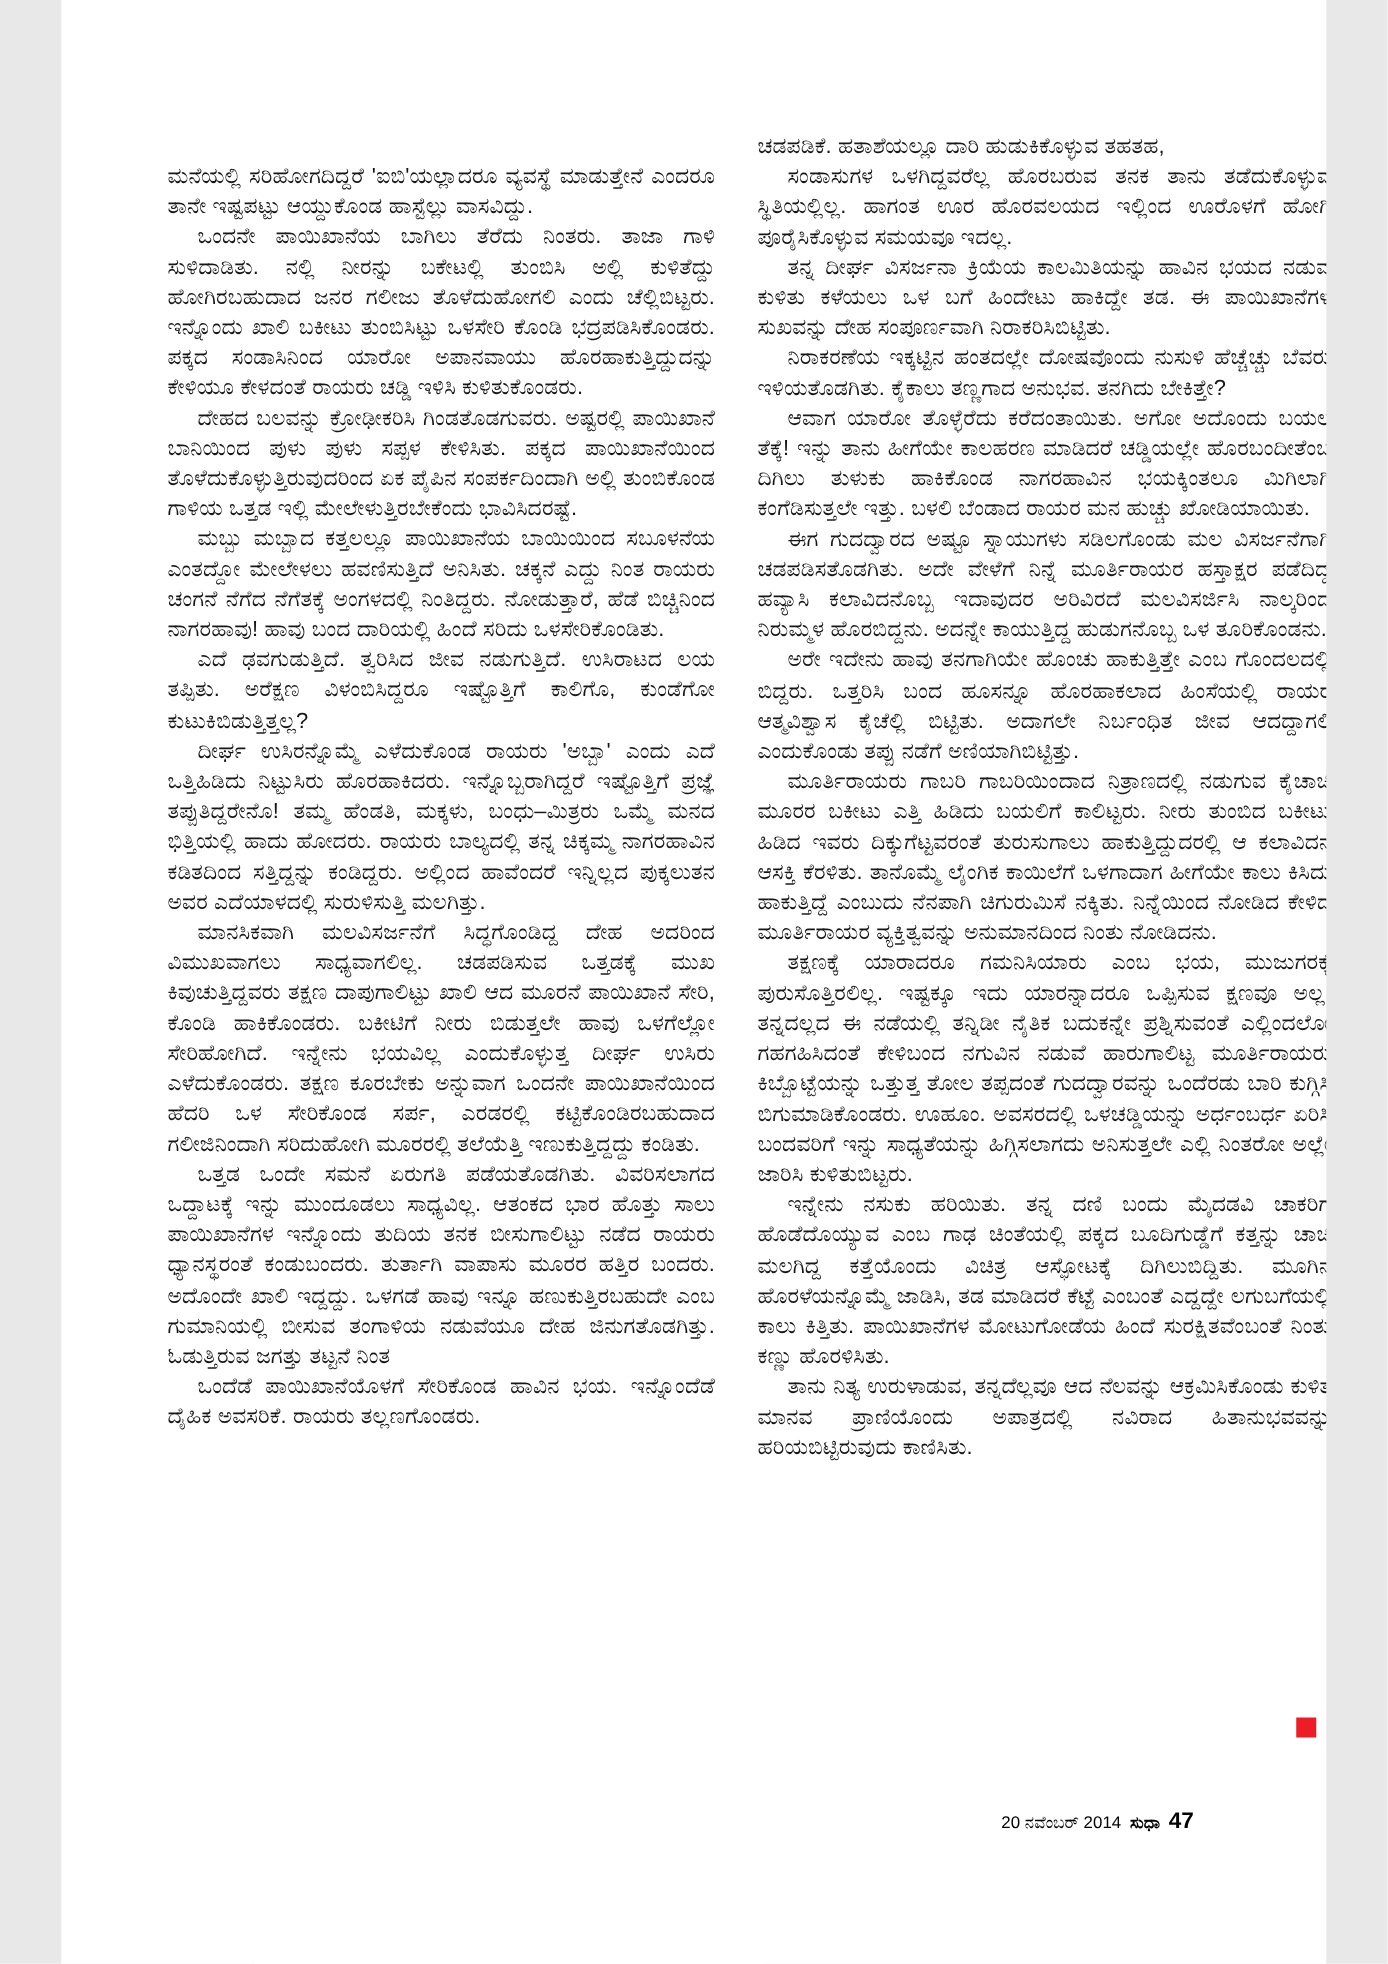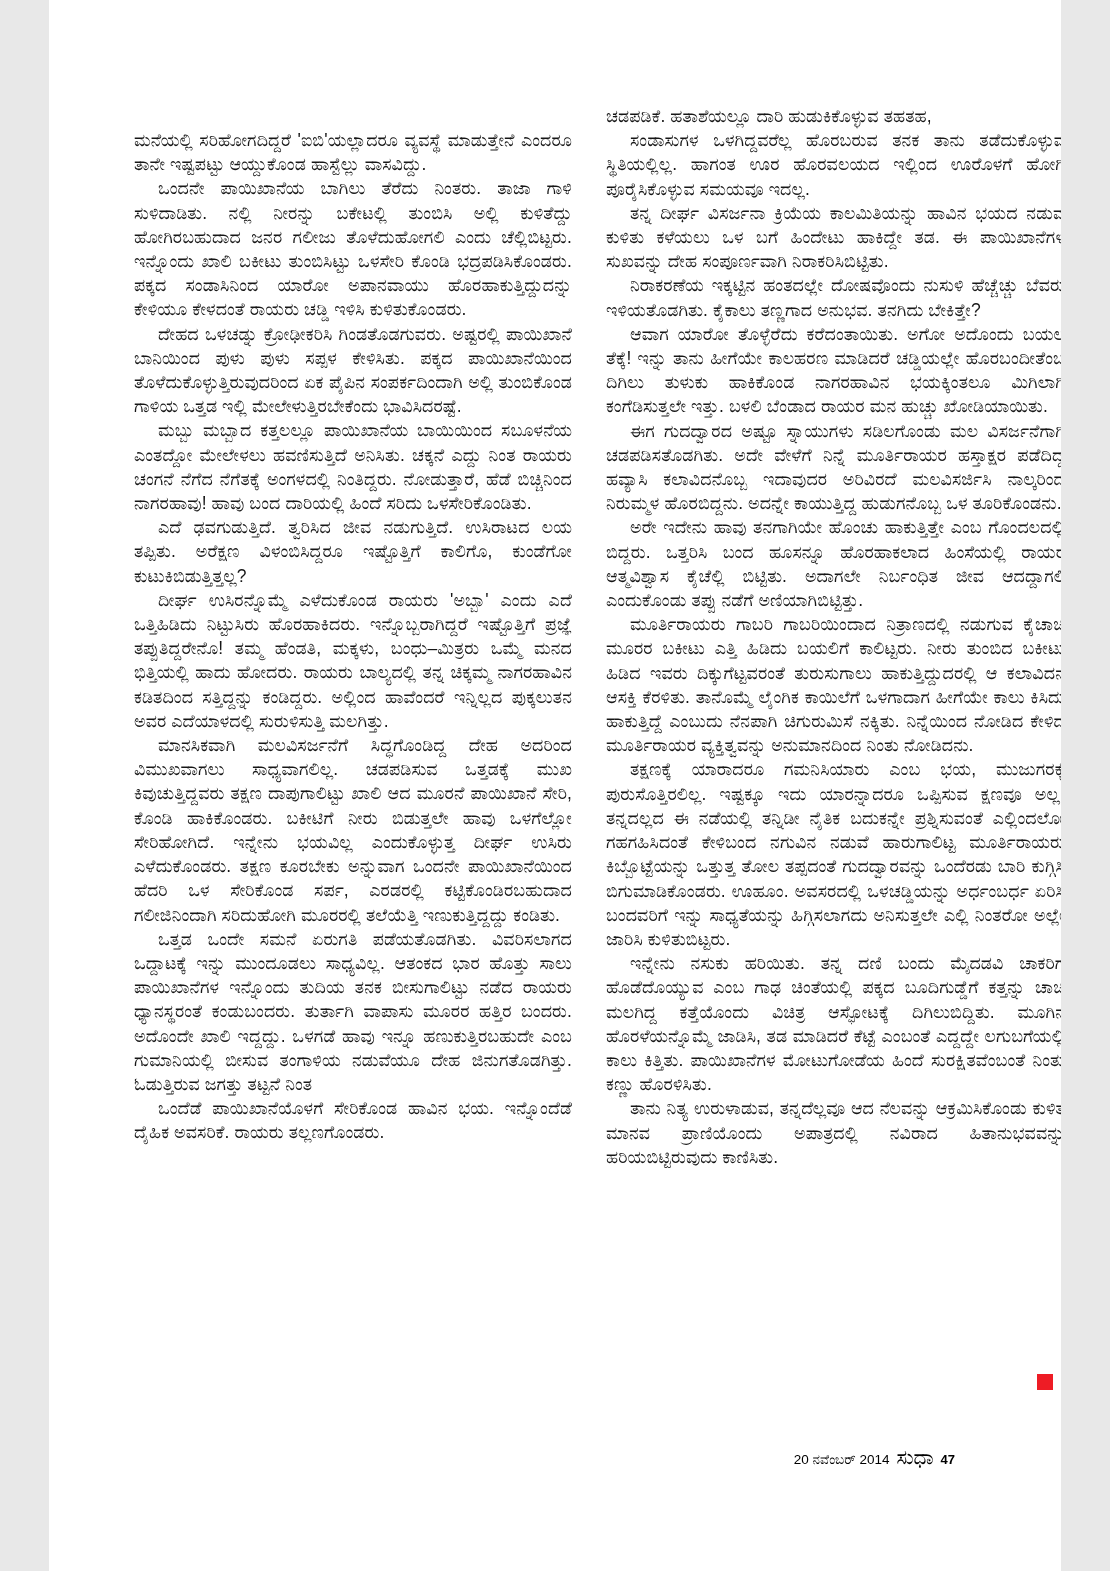--- a/index.html
+++ b/index.html
@@ -37,31 +37,31 @@
     position: absolute;
     right: 106px;
     top: 1446px;
     font-size: 13.5px;
     color: #000000;
     white-space: nowrap;
     display: flex;
     align-items: baseline;
     gap: 7px;
   }
-  .footer .mag  { font-weight: normal; font-size: 20px; }
-  .footer .pagenum { font-weight: bold; font-size: 13px; }
+  .footer .mag  { font-weight: bold; font-size: 13px; }
+  .footer .pagenum { font-weight: bold; font-size: 18px; }
 </style>
 </head>
 <body>
 
 <div class="page">
   <div class="column column-left" id="col-left">
       <p class="para">ಮನೆಯಲ್ಲಿ ಸರಿಹೋಗದಿದ್ದರೆ 'ಐಬಿ'ಯಲ್ಲಾದರೂ ವ್ಯವಸ್ಥೆ ಮಾಡುತ್ತೇನೆ ಎಂದರೂ ತಾನೇ ಇಷ್ಟಪಟ್ಟು ಆಯ್ದುಕೊಂಡ ಹಾಸ್ಟೆಲ್ಲು ವಾಸವಿದ್ದು.</p>
       <p class="para indent">ಒಂದನೇ ಪಾಯಿಖಾನೆಯ ಬಾಗಿಲು ತೆರೆದು ನಿಂತರು. ತಾಜಾ ಗಾಳಿ ಸುಳಿದಾಡಿತು. ನಲ್ಲಿ ನೀರನ್ನು ಬಕೇಟಲ್ಲಿ ತುಂಬಿಸಿ ಅಲ್ಲಿ ಕುಳಿತೆದ್ದು ಹೋಗಿರಬಹುದಾದ ಜನರ ಗಲೀಜು ತೊಳೆದುಹೋಗಲಿ ಎಂದು ಚೆಲ್ಲಿಬಿಟ್ಟರು. ಇನ್ನೊಂದು ಖಾಲಿ ಬಕೀಟು ತುಂಬಿಸಿಟ್ಟು ಒಳಸೇರಿ ಕೊಂಡಿ ಭದ್ರಪಡಿಸಿಕೊಂಡರು. ಪಕ್ಕದ ಸಂಡಾಸಿನಿಂದ ಯಾರೋ ಅಪಾನವಾಯು ಹೊರಹಾಕುತ್ತಿದ್ದುದನ್ನು ಕೇಳಿಯೂ ಕೇಳದಂತೆ ರಾಯರು ಚಡ್ಡಿ ಇಳಿಸಿ ಕುಳಿತುಕೊಂಡರು.</p>
-      <p class="para indent">ದೇಹದ ಒಳಚಡ್ನು ಕ್ರೋಢೀಕರಿಸಿ ಗಿಂಡತೊಡಗುವರು. ಅಷ್ಟರಲ್ಲಿ ಪಾಯಿಖಾನೆ ಬಾನಿಯಿಂದ ಪುಳು ಪುಳು ಸಪ್ಪಳ ಕೇಳಿಸಿತು. ಪಕ್ಕದ ಪಾಯಿಖಾನೆಯಿಂದ ತೊಳೆದುಕೊಳ್ಳುತ್ತಿರುವುದರಿಂದ ಏಕ ಪೈಪಿನ ಸಂಪರ್ಕದಿಂದಾಗಿ ಅಲ್ಲಿ ತುಂಬಿಕೊಂಡ ಗಾಳಿಯ ಒತ್ತಡ ಇಲ್ಲಿ ಮೇಲೇಳುತ್ತಿರಬೇಕೆಂದು ಭಾವಿಸಿದರಷ್ಟೆ.</p>
+      <p class="para indent">ದೇಹದ ಬಲವನ್ನು ಕ್ರೋಢೀಕರಿಸಿ ಗಿಂಡತೊಡಗುವರು. ಅಷ್ಟರಲ್ಲಿ ಪಾಯಿಖಾನೆ ಬಾನಿಯಿಂದ ಪುಳು ಪುಳು ಸಪ್ಪಳ ಕೇಳಿಸಿತು. ಪಕ್ಕದ ಪಾಯಿಖಾನೆಯಿಂದ ತೊಳೆದುಕೊಳ್ಳುತ್ತಿರುವುದರಿಂದ ಏಕ ಪೈಪಿನ ಸಂಪರ್ಕದಿಂದಾಗಿ ಅಲ್ಲಿ ತುಂಬಿಕೊಂಡ ಗಾಳಿಯ ಒತ್ತಡ ಇಲ್ಲಿ ಮೇಲೇಳುತ್ತಿರಬೇಕೆಂದು ಭಾವಿಸಿದರಷ್ಟೆ.</p>
       <p class="para indent">ಮಬ್ಬು ಮಬ್ಬಾದ ಕತ್ತಲಲ್ಲೂ ಪಾಯಿಖಾನೆಯ ಬಾಯಿಯಿಂದ ಸಬೂಳನೆಯ ಎಂತದ್ದೋ ಮೇಲೇಳಲು ಹವಣಿಸುತ್ತಿದೆ ಅನಿಸಿತು. ಚಕ್ಕನೆ ಎದ್ದು ನಿಂತ ರಾಯರು ಚಂಗನೆ ನೆಗೆದ ನೆಗೆತಕ್ಕೆ ಅಂಗಳದಲ್ಲಿ ನಿಂತಿದ್ದರು. ನೋಡುತ್ತಾರೆ, ಹೆಡೆ ಬಿಚ್ಚಿನಿಂದ ನಾಗರಹಾವು! ಹಾವು ಬಂದ ದಾರಿಯಲ್ಲಿ ಹಿಂದೆ ಸರಿದು ಒಳಸೇರಿಕೊಂಡಿತು.</p>
       <p class="para indent">ಎದೆ ಢವಗುಡುತ್ತಿದೆ. ತ್ವರಿಸಿದ ಜೀವ ನಡುಗುತ್ತಿದೆ. ಉಸಿರಾಟದ ಲಯ ತಪ್ಪಿತು. ಅರೆಕ್ಷಣ ವಿಳಂಬಿಸಿದ್ದರೂ ಇಷ್ಟೊತ್ತಿಗೆ ಕಾಲಿಗೊ, ಕುಂಡೆಗೋ ಕುಟುಕಿಬಿಡುತ್ತಿತ್ತಲ್ಲ?</p>
       <p class="para indent">ದೀರ್ಘ ಉಸಿರನ್ನೊಮ್ಮೆ ಎಳೆದುಕೊಂಡ ರಾಯರು 'ಅಬ್ಬಾ' ಎಂದು ಎದೆ ಒತ್ತಿಹಿಡಿದು ನಿಟ್ಟುಸಿರು ಹೊರಹಾಕಿದರು. ಇನ್ನೊಬ್ಬರಾಗಿದ್ದರೆ ಇಷ್ಟೊತ್ತಿಗೆ ಪ್ರಜ್ಞೆ ತಪ್ಪುತಿದ್ದರೇನೊ! ತಮ್ಮ ಹೆಂಡತಿ, ಮಕ್ಕಳು, ಬಂಧು–ಮಿತ್ರರು ಒಮ್ಮೆ ಮನದ ಭಿತ್ತಿಯಲ್ಲಿ ಹಾದು ಹೋದರು. ರಾಯರು ಬಾಲ್ಯದಲ್ಲಿ ತನ್ನ ಚಿಕ್ಕಮ್ಮ ನಾಗರಹಾವಿನ ಕಡಿತದಿಂದ ಸತ್ತಿದ್ದನ್ನು ಕಂಡಿದ್ದರು. ಅಲ್ಲಿಂದ ಹಾವೆಂದರೆ ಇನ್ನಿಲ್ಲದ ಪುಕ್ಕಲುತನ ಅವರ ಎದೆಯಾಳದಲ್ಲಿ ಸುರುಳಿಸುತ್ತಿ ಮಲಗಿತ್ತು.</p>
       <p class="para indent">ಮಾನಸಿಕವಾಗಿ ಮಲವಿಸರ್ಜನೆಗೆ ಸಿದ್ಧಗೊಂಡಿದ್ದ ದೇಹ ಅದರಿಂದ ವಿಮುಖವಾಗಲು ಸಾಧ್ಯವಾಗಲಿಲ್ಲ. ಚಡಪಡಿಸುವ ಒತ್ತಡಕ್ಕೆ ಮುಖ ಕಿವುಚುತ್ತಿದ್ದವರು ತಕ್ಷಣ ದಾಪುಗಾಲಿಟ್ಟು ಖಾಲಿ ಆದ ಮೂರನೆ ಪಾಯಿಖಾನೆ ಸೇರಿ, ಕೊಂಡಿ ಹಾಕಿಕೊಂಡರು. ಬಕೀಟಿಗೆ ನೀರು ಬಿಡುತ್ತಲೇ ಹಾವು ಒಳಗೆಲ್ಲೋ ಸೇರಿಹೋಗಿದೆ. ಇನ್ನೇನು ಭಯವಿಲ್ಲ ಎಂದುಕೊಳ್ಳುತ್ತ ದೀರ್ಘ ಉಸಿರು ಎಳೆದುಕೊಂಡರು. ತಕ್ಷಣ ಕೂರಬೇಕು ಅನ್ನುವಾಗ ಒಂದನೇ ಪಾಯಿಖಾನೆಯಿಂದ ಹೆದರಿ ಒಳ ಸೇರಿಕೊಂಡ ಸರ್ಪ, ಎರಡರಲ್ಲಿ ಕಟ್ಟಿಕೊಂಡಿರಬಹುದಾದ ಗಲೀಜಿನಿಂದಾಗಿ ಸರಿದುಹೋಗಿ ಮೂರರಲ್ಲಿ ತಲೆಯೆತ್ತಿ ಇಣುಕುತ್ತಿದ್ದದ್ದು ಕಂಡಿತು.</p>
       <p class="para indent">ಒತ್ತಡ ಒಂದೇ ಸಮನೆ ಏರುಗತಿ ಪಡೆಯತೊಡಗಿತು. ವಿವರಿಸಲಾಗದ ಒದ್ದಾಟಕ್ಕೆ ಇನ್ನು ಮುಂದೂಡಲು ಸಾಧ್ಯವಿಲ್ಲ. ಆತಂಕದ ಭಾರ ಹೊತ್ತು ಸಾಲು ಪಾಯಿಖಾನೆಗಳ ಇನ್ನೊಂದು ತುದಿಯ ತನಕ ಬೀಸುಗಾಲಿಟ್ಟು ನಡೆದ ರಾಯರು ಧ್ಯಾನಸ್ಥರಂತೆ ಕಂಡುಬಂದರು. ತುರ್ತಾಗಿ ವಾಪಾಸು ಮೂರರ ಹತ್ತಿರ ಬಂದರು. ಅದೊಂದೇ ಖಾಲಿ ಇದ್ದದ್ದು. ಒಳಗಡೆ ಹಾವು ಇನ್ನೂ ಹಣುಕುತ್ತಿರಬಹುದೇ ಎಂಬ ಗುಮಾನಿಯಲ್ಲಿ ಬೀಸುವ ತಂಗಾಳಿಯ ನಡುವೆಯೂ ದೇಹ ಜಿನುಗತೊಡಗಿತ್ತು. ಓಡುತ್ತಿರುವ ಜಗತ್ತು ತಟ್ಟನೆ ನಿಂತ</p>
       <p class="para indent">ಒಂದೆಡೆ ಪಾಯಿಖಾನೆಯೊಳಗೆ ಸೇರಿಕೊಂಡ ಹಾವಿನ ಭಯ. ಇನ್ನೊಂದೆಡೆ ದೈಹಿಕ ಅವಸರಿಕೆ. ರಾಯರು ತಲ್ಲಣಗೊಂಡರು.</p>
     </div>
   <div class="column column-right" id="col-right">
       <p class="para">ಚಡಪಡಿಕೆ. ಹತಾಶೆಯಲ್ಲೂ ದಾರಿ ಹುಡುಕಿಕೊಳ್ಳುವ ತಹತಹ,</p>
       <p class="para indent">ಸಂಡಾಸುಗಳ ಒಳಗಿದ್ದವರೆಲ್ಲ ಹೊರಬರುವ ತನಕ ತಾನು ತಡೆದುಕೊಳ್ಳುವ ಸ್ಥಿತಿಯಲ್ಲಿಲ್ಲ. ಹಾಗಂತ ಊರ ಹೊರವಲಯದ ಇಲ್ಲಿಂದ ಊರೊಳಗೆ ಹೋಗಿ ಪೂರೈಸಿಕೊಳ್ಳುವ ಸಮಯವೂ ಇದಲ್ಲ.</p>

